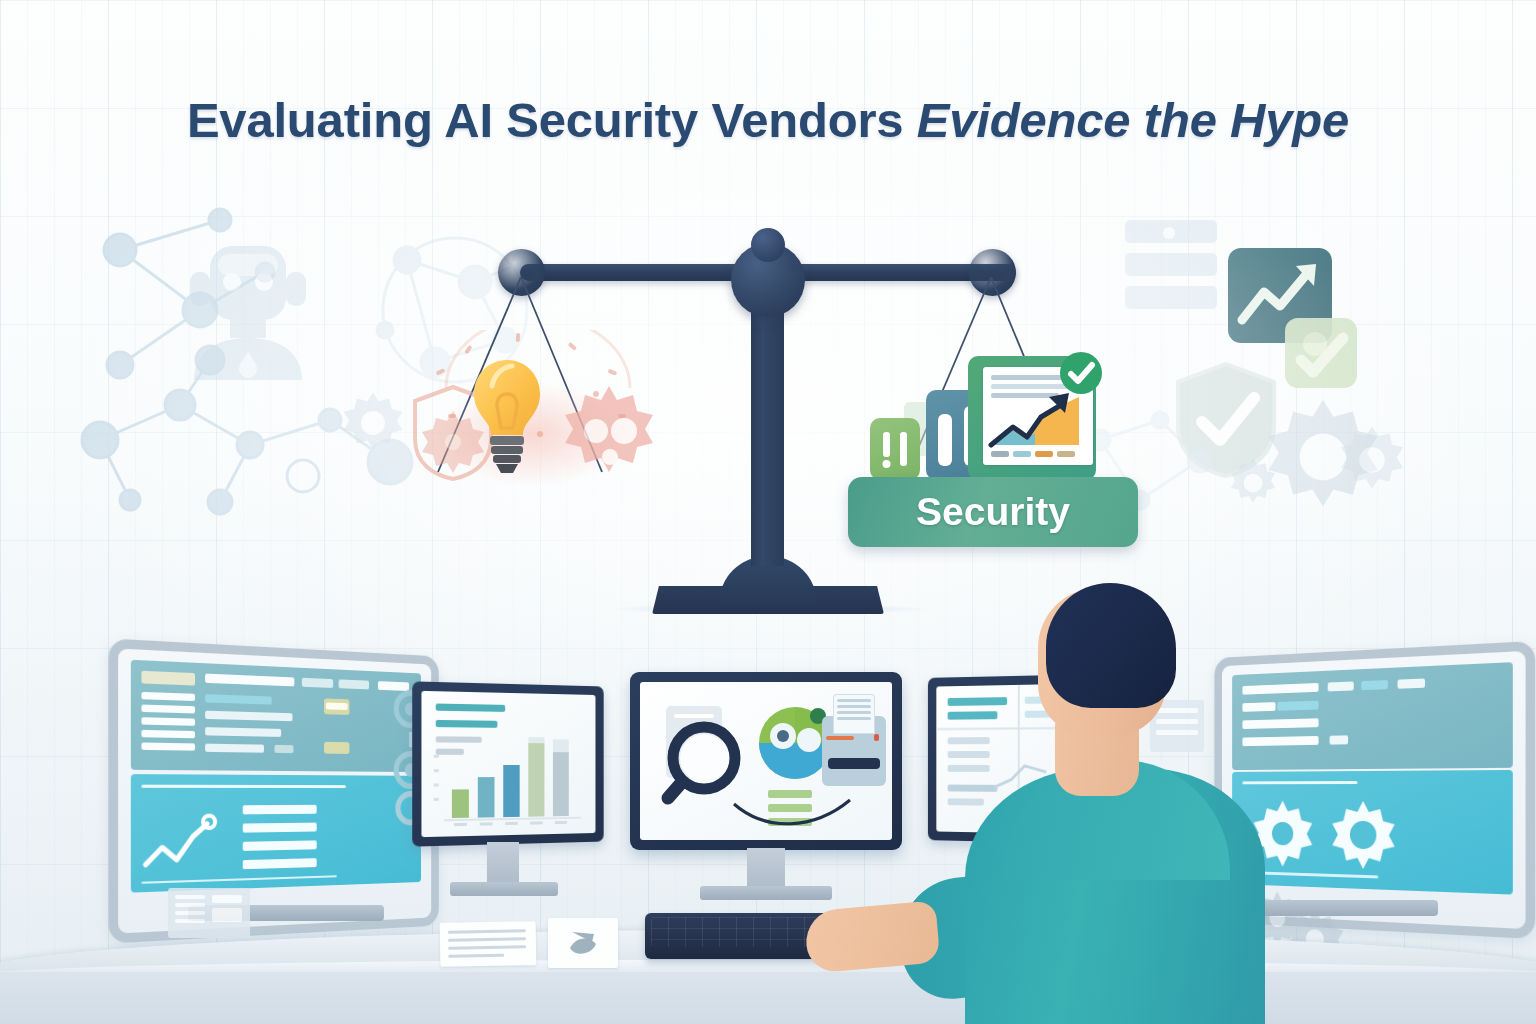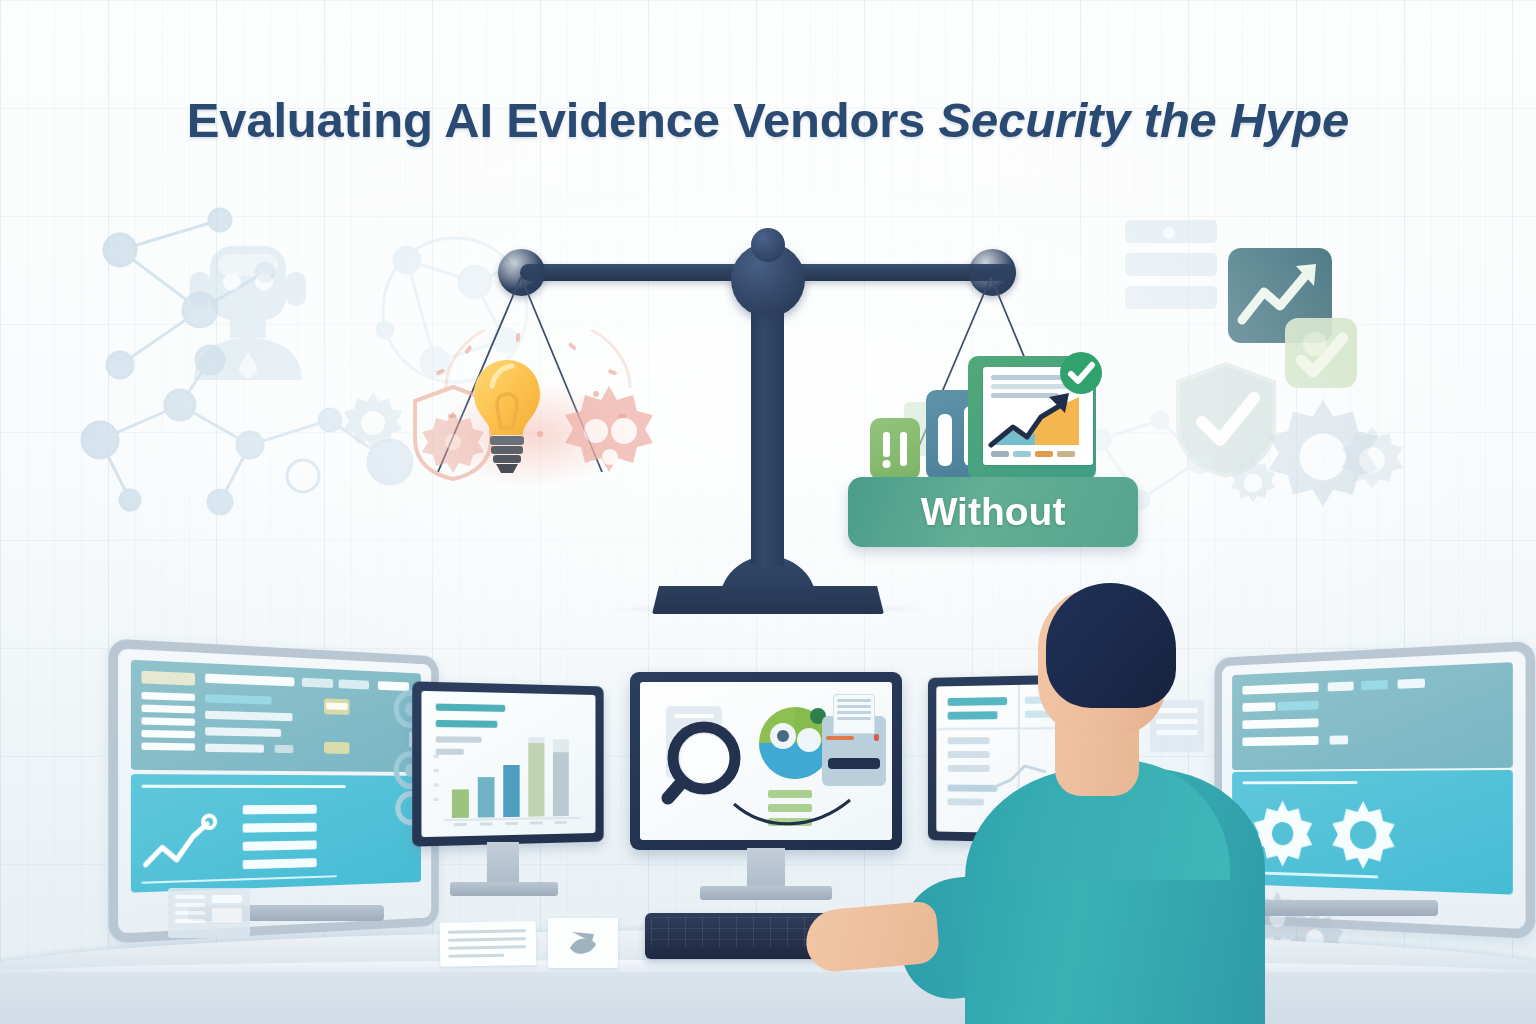--- a/index.html
+++ b/index.html
@@ -405,21 +405,21 @@
       <rect x="74" y="84" width="18" height="6" rx="2" fill="#c9b38b"></rect>
     </svg>
   </div>
   <div class="ev-check">
     <svg viewBox="0 0 42 42" style="width:42px;height:42px;">
       <path d="M11 22 L18 29 L32 13" stroke="#ffffff" stroke-width="6" fill="none" stroke-linecap="round" stroke-linejoin="round"></path>
     </svg>
   </div>
 
   <div class="pan pan-ev">
-    <span>Without</span>
+    <span>Security</span>
   </div>
 
   <div class="sidepanel" style="left:110px;top:648px;width:330px;height:268px;transform:perspective(900px) rotateY(19deg);">
     <div style="position:absolute;left:12px;top:10px;right:12px;height:104px;border-radius:4px;background:linear-gradient(160deg,#8fc2cc 0%,#79b6c3 100%);">
       <div class="panel-row" style="left:10px;top:10px;width:52px;height:12px;background:#e6e9cf;"></div>
       <div class="panel-row" style="left:72px;top:10px;width:92px;height:9px;background:#fafdfd;"></div>
       <div class="panel-row" style="left:172px;top:10px;width:34px;height:9px;background:#d9ecf0;"></div>
       <div class="panel-row" style="left:212px;top:10px;width:34px;height:9px;background:#d9ecf0;"></div>
       <div class="panel-row" style="left:256px;top:10px;width:36px;height:9px;background:#fafdfd;"></div>
       <div class="panel-row" style="left:10px;top:30px;width:52px;height:7px;background:#fafdfd;"></div>
@@ -629,16 +629,16 @@
     <div class="hand"></div>
     <div class="torso"></div>
     <div class="torso2"></div>
     <div class="neck"></div>
     <div class="head"></div>
     <div class="ear"></div>
     <div class="hair"></div>
   </div>
 
   <div class="title">
-    <span>Evaluating AI Evidence Vendors </span><span class="it">Security the Hype</span>
+    <span>Evaluating AI Security Vendors </span><span class="it">Evidence the Hype</span>
   </div>
 
 </div>
 
 </body></html>

